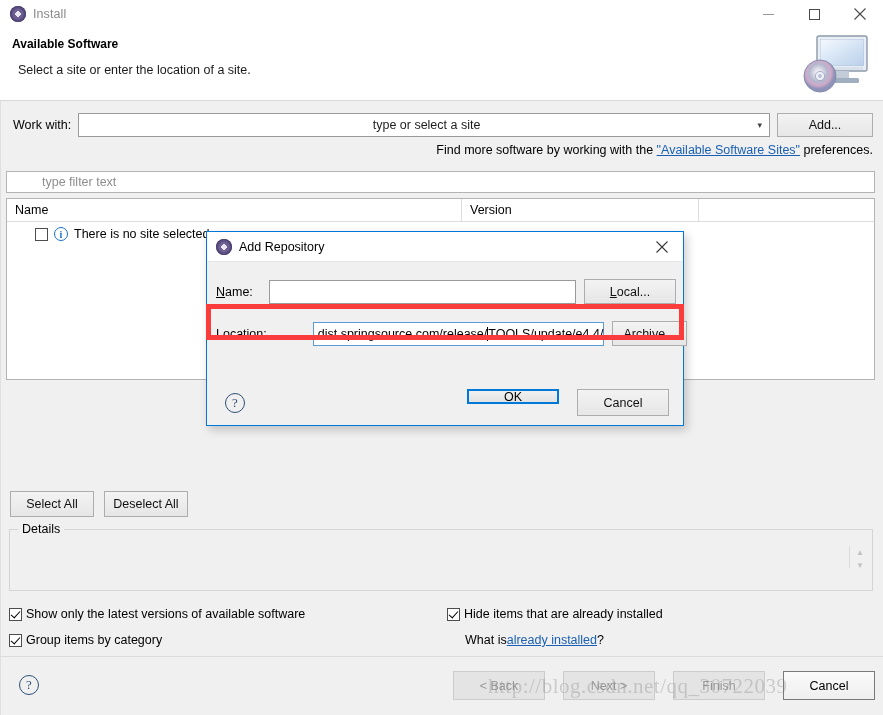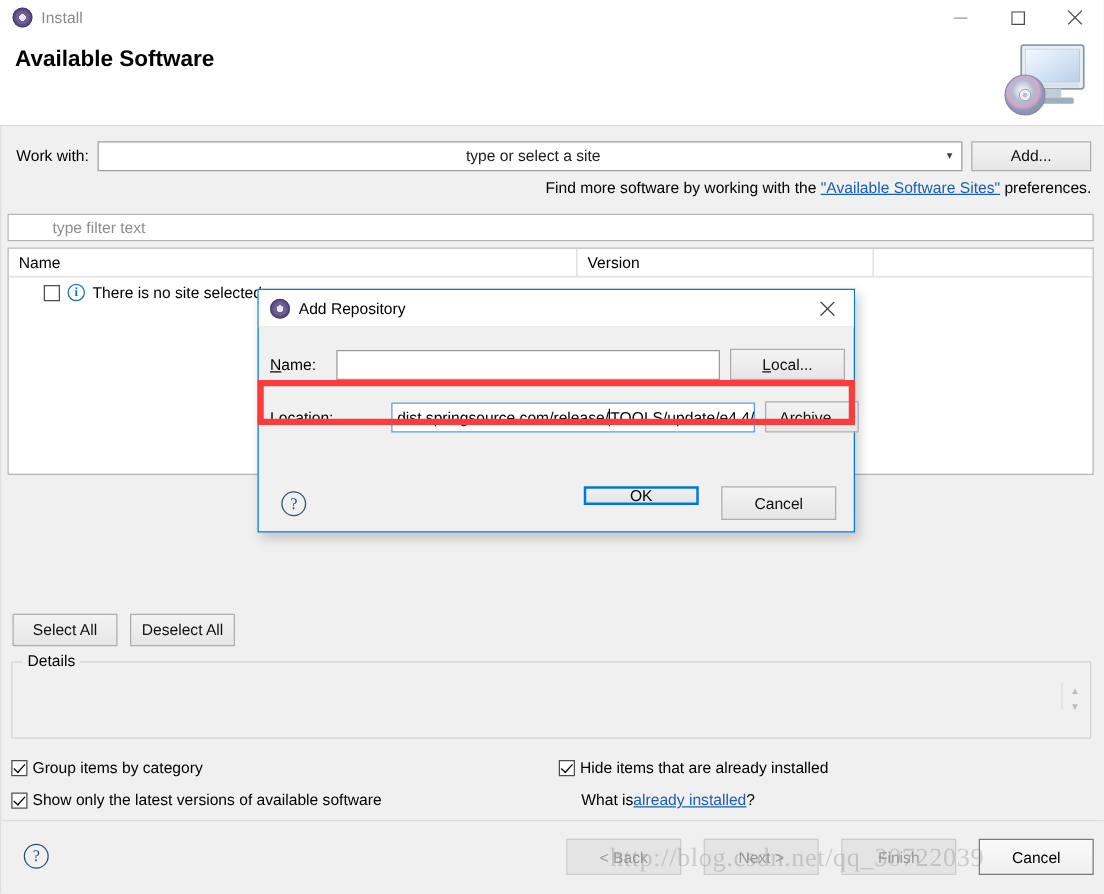--- a/index.html
+++ b/index.html
@@ -90,21 +90,21 @@
     background: #ffffff;
     border-bottom: 1px solid #d8d8d8;
     height: 72px;
     position: relative;
     flex: 0 0 auto;
   }
   .header h1 {
     margin: 0;
     position: absolute;
     left: 12px; top: 9px;
-    font-size: 18px;
+    font-size: 12px;
     font-weight: bold;
   }
   .header .subtitle {
     position: absolute;
     left: 18px; top: 35px;
     font-size: 12.5px;
     color: #1a1a1a;
   }
   .header-icon {
     position: absolute;
@@ -463,20 +463,21 @@
         <svg width="12" height="12" viewBox="0 0 12 12">
             <line x1="0.5" y1="0.5" x2="11.5" y2="11.5" stroke="#4a4a4a" stroke-width="1.1"></line>
             <line x1="11.5" y1="0.5" x2="0.5" y2="11.5" stroke="#4a4a4a" stroke-width="1.1"></line>
           </svg>
       </div>
     </div>
   </div>
 
   <div class="header">
     <h1>Available Software</h1>
+    <div class="subtitle">Select a site or enter the location of a site.</div>
     <div class="header-icon">
       <svg width="70" height="62" viewBox="0 0 70 62">
         <rect x="18" y="2" width="50" height="35" rx="2" fill="#e9eef5" stroke="#8d9aa8" stroke-width="1.4"></rect>
         <rect x="21.5" y="5.5" width="43" height="26" fill="#cddcf0" stroke="#a8bcd6" stroke-width="0.8"></rect>
         <rect x="21.5" y="5.5" width="43" height="26" fill="url(#scr)"></rect>
         <defs>
           <linearGradient id="scr" x1="0" y1="0" x2="1" y2="1">
             <stop offset="0%" stop-color="#f4f9ff"></stop>
             <stop offset="100%" stop-color="#b9d0ea"></stop>
           </linearGradient>
@@ -541,25 +542,25 @@
       <div class="spinner">
         <span class="arr">▲</span>
         <span class="arr">▼</span>
       </div>
     </div>
 
     <div class="opts">
       <div class="optcol-left">
         <div class="optline">
           <span class="cbox checked"></span>
-          <span>Group items by category</span>
+          <span>Show only the latest versions of available software</span>
         </div>
         <div class="optline">
           <span class="cbox checked"></span>
-          <span>Show only the latest versions of available software</span>
+          <span>Group items by category</span>
         </div>
         <div class="optline">
           <span class="cbox"></span>
           <span>Show only software applicable to target environment</span>
         </div>
         <div class="optline">
           <span class="cbox"></span>
           <span>Contact all update sites during install to find required software</span>
         </div>
       </div>

